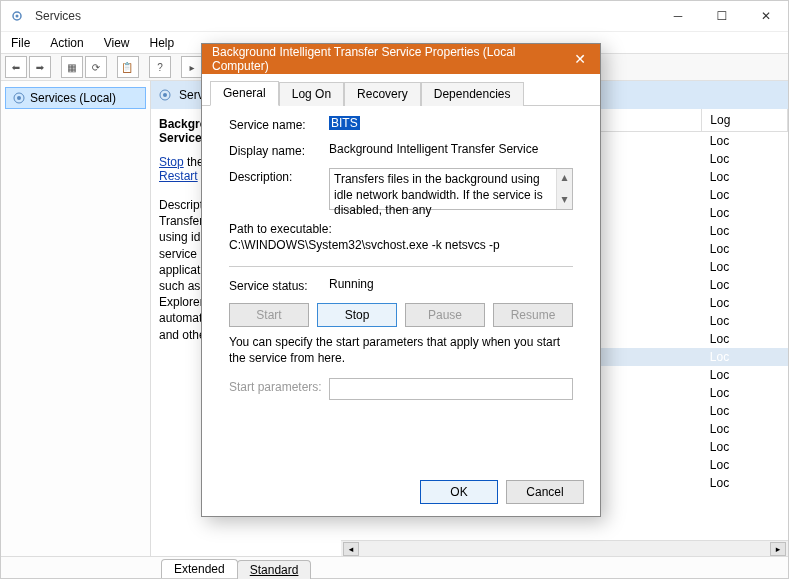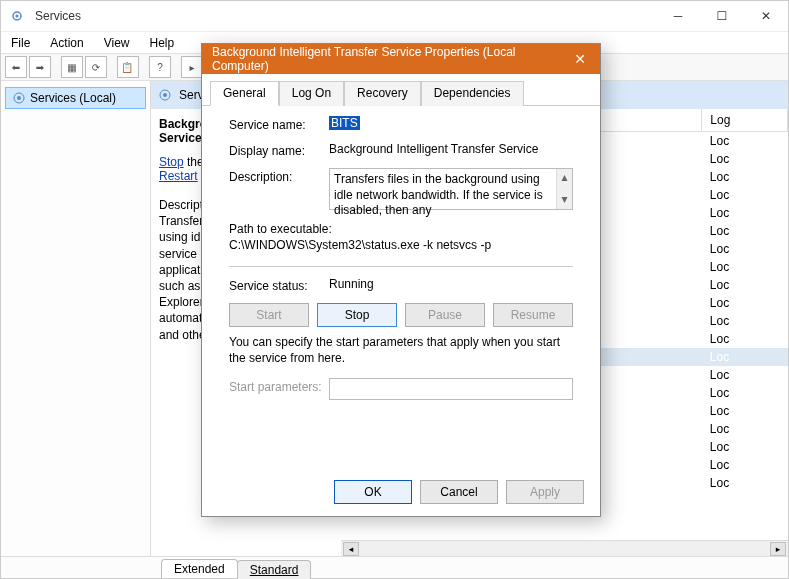--- a/index.html
+++ b/index.html
@@ -35,21 +35,21 @@
   .btab { padding:2px 12px; border:1px solid #bbb; border-bottom:none; background:#fff; border-radius:4px 4px 0 0; margin-right:-1px; position:relative; }
   .btab:not(.active){ background:#f0f0f0; top:1px;text-decoration:underline; }
   .hscroll { position:absolute; bottom:0; left:0; right:0; height:16px; background:#f0f0f0; border-top:1px solid #ddd; display:flex; align-items:center; justify-content:space-between; padding:0 2px;}
   .sarrow { width:16px; height:14px; background:#e4e4e4; border:1px solid #c0c0c0; display:flex; align-items:center; justify-content:center; font-size:9px;}
 
   
   .dialog { position:absolute; left:200px; top:42px; width:400px; height:474px; background:#fff; border:1px solid #888; box-shadow:5px 5px 18px rgba(0,0,0,0.25); z-index:10; }
   .dtitle { height:30px; background:#d96b1e; color:#fff; display:flex; align-items:center; padding:0 0 0 10px; }
   .dtitle .t { flex:1; font-size:12px; }
   .dclose { width:40px; height:100%; display:flex; align-items:center; justify-content:center; font-size:14px; color:#fff; }
-  .dtabs { display:flex; padding:6px 8px 0 8px; gap:0; border-bottom:1px solid #ccc; background:#fff;}
+  .dtabs { display:flex; padding:6px 8px 0 8px; gap:0; border-bottom:1px solid #ccc; background:#fff;align-items:center;}
   .dtab { padding:4px 12px 5px 12px; border:1px solid #ccc; border-bottom:none; background:#f4f4f4; position:relative; top:1px;}
   .dtab.active { background:#fff; border-bottom:1px solid #fff; }
   .dform { padding:10px 27px; }
   .frow { display:flex; align-items:flex-start; margin-bottom:10px; }
   .flabel { width:100px; padding-top:2px; }
   .fval { flex:1; }
   .sel { background:#0a57c2; color:#fff; padding:0 2px; }
   .descbox { flex:1; border:1px solid #bbb; padding:3px 20px 3px 4px; height:42px; position:relative; line-height:1.3;}
   .descbox .scroll-y { position:absolute; top:0; right:0; bottom:0; width:16px; background:#f0f0f0; border-left:1px solid #ddd; display:flex; flex-direction:column; justify-content:space-between; align-items:center; font-size:8px; color:#666; padding:1px 0;}
   .pathlbl { margin-top:12px; margin-bottom:2px; }
@@ -307,37 +307,36 @@
         <div class="flabel">Description:</div>
         <div class="descbox">
           <span>Transfers files in the background using idle network bandwidth. If the service is disabled, then any</span>
           <div class="scroll-y">
               <span>▴</span>
               <span>▾</span>
             </div>
         </div>
       </div>
       <div class="pathlbl">Path to executable:</div>
-      <div class="pathval">C:\WINDOWS\System32\status.exe -k netsvcs -p</div>
+      <div class="pathval">C:\WINDOWS\System32\svchost.exe -k netsvcs -p</div>
       <div class="hr"></div>
       <div class="frow">
         <div class="flabel">Service status:</div>
         <div class="fval">Running</div>
       </div>
       <div class="btnrow">
         <div class="btn disabled">Start</div>
         <div class="btn enabled">Stop</div>
         <div class="btn disabled">Pause</div>
         <div class="btn disabled">Resume</div>
       </div>
       <div class="hint">You can specify the start parameters that apply when you start the service from here.</div>
       <div class="frow">
         <div class="flabel" style="color:#9a9a9a;">Start parameters:</div>
         <div class="pbox"></div>
       </div>
     </div>
     <div class="dbtns">
       <div class="dbtn primary">OK</div>
       <div class="dbtn">Cancel</div>
-      <div class="dbtn disabled">Apply</div>
     </div>
   </div>
 </div>
 
 </body></html>

